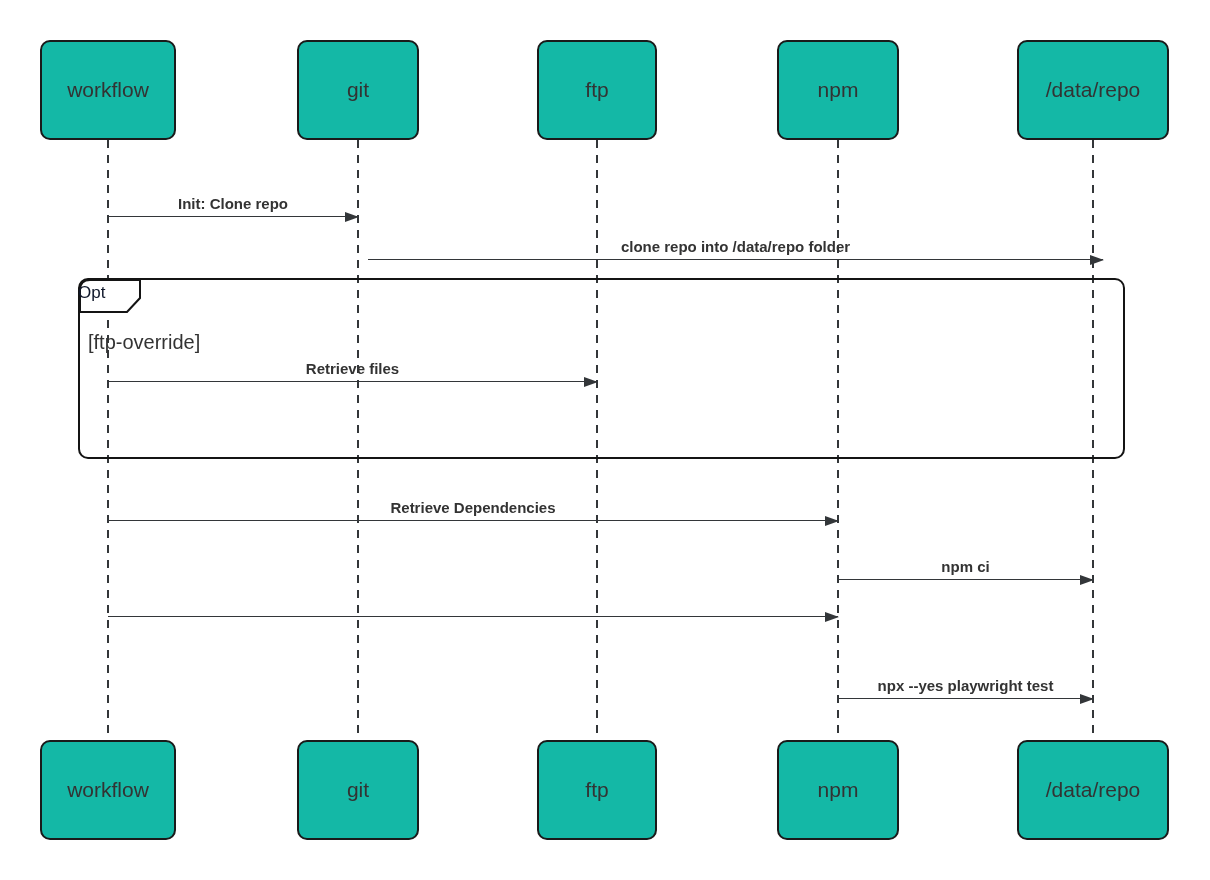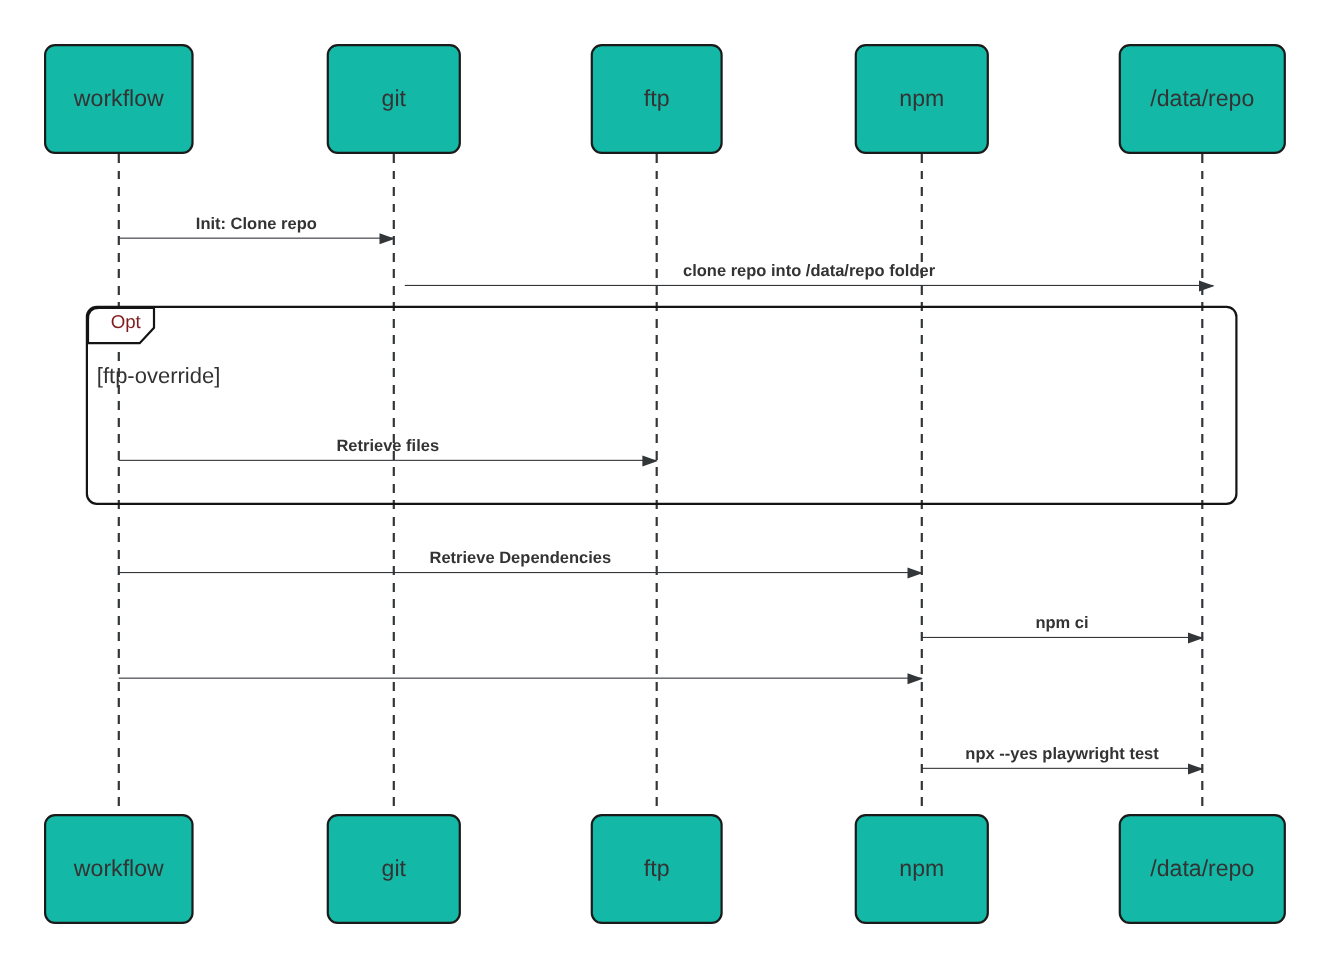--- a/index.html
+++ b/index.html
@@ -33,22 +33,22 @@
     border-top:5px solid transparent; border-bottom:5px solid transparent;
   }
   
   .opt-frame {
     position:absolute; left:78px; top:278px; width:1047px; height:181px;
     box-sizing:border-box; border:2px solid #141414; border-radius:10px;
     background:transparent;
   }
   .opt-tab { position:absolute; left:78px; top:278px; width:64px; height:36px; }
   .opt-keyword {
-    position:absolute; left:78px; top:283px; width:50px; text-align:right;
-    font-size:17px; color:#7f1d1d;
+    position:absolute; left:78px; top:283px; width:50px; text-align:left;
+    font-size:17px; color:#0f172a;
   }
   .opt-condition {
     position:absolute; left:88px; top:331px;
     font-size:20px; color:#333333; white-space:nowrap;
   }
 </style>
 </head>
 <body>
 
 <div class="canvas">
@@ -73,21 +73,21 @@
       </div>
   </div>
 
   <div class="msg" style="left:368px; top:237px; width:735px;">
     <div class="msg-label">clone repo into /data/repo folder</div>
     <div class="msg-line">
         <span class="arrowhead"></span>
       </div>
   </div>
 
-  <div class="msg" style="left:108px; top:359px; width:489px;margin-top:37px;">
+  <div class="msg" style="left:108px; top:359px; width:489px;">
     <div class="msg-label">Retrieve files</div>
     <div class="msg-line">
         <span class="arrowhead"></span>
       </div>
   </div>
 
 
   <div class="msg" style="left:108px; top:498px; width:730px;">
     <div class="msg-label">Retrieve Dependencies</div>
     <div class="msg-line">

